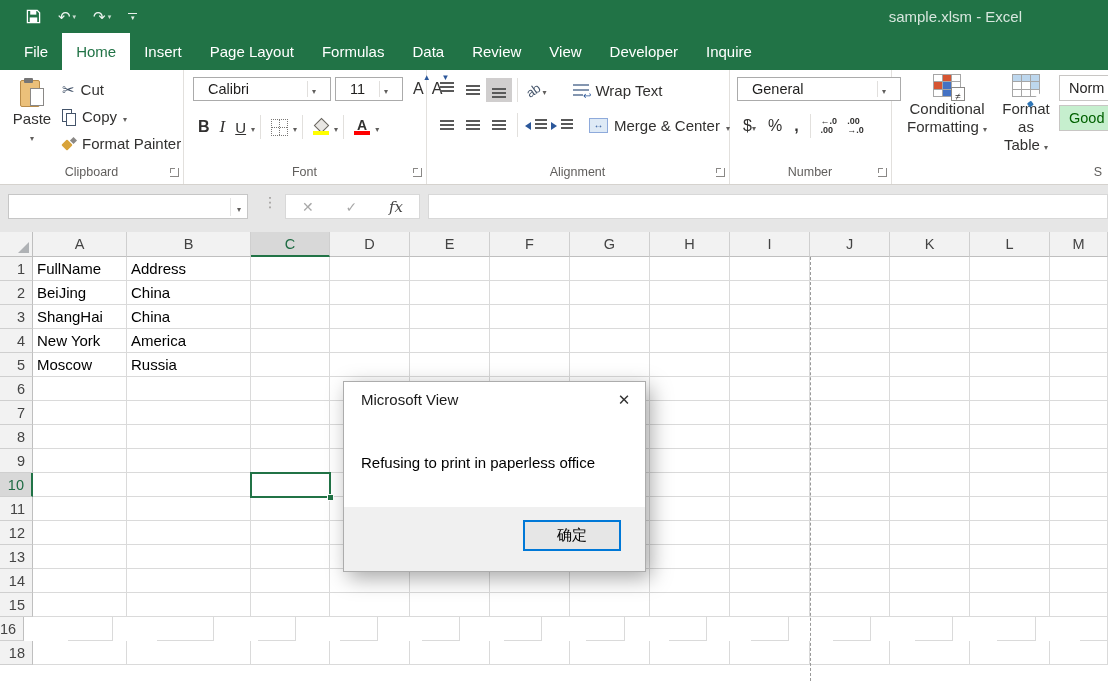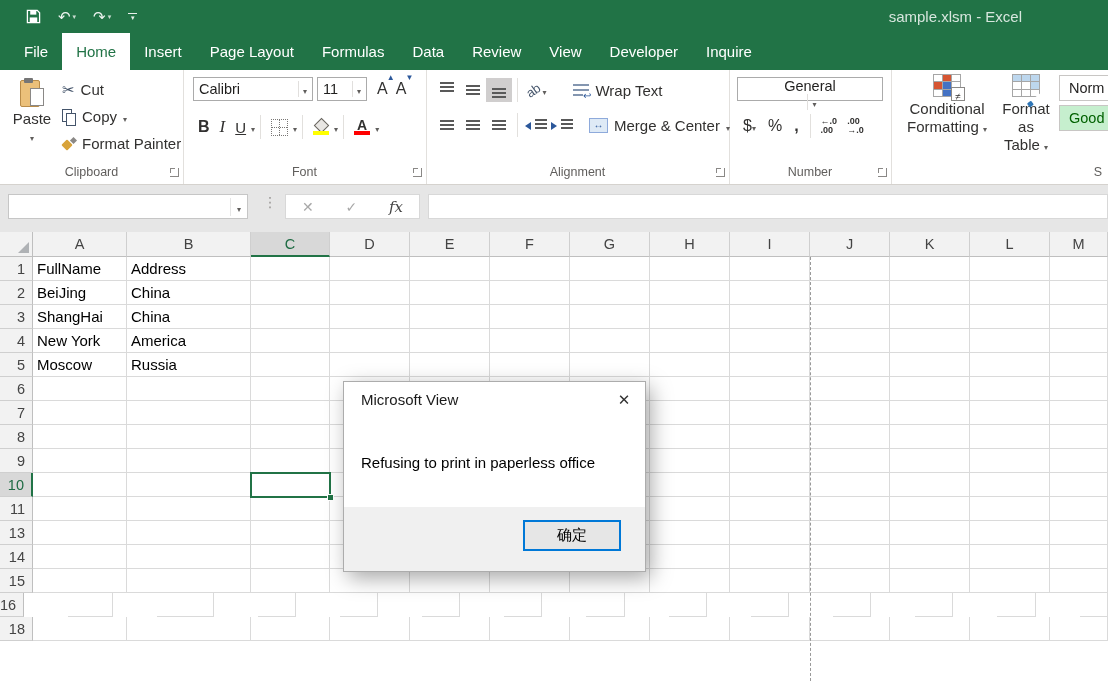--- a/index.html
+++ b/index.html
@@ -47,21 +47,21 @@
   .copyicon i{position:absolute;width:8px;height:11px;background:#fff;border:1px solid #44546A;display:block;}
   .copyicon i:first-child{left:0;top:0;}
   .copyicon i:last-child{left:4px;top:4px;}
   .fpicon{width:14px;height:12px;position:relative;}
   .fpicon::before{content:"";position:absolute;left:1px;top:3px;width:8px;height:8px;background:#D8A33A;transform:rotate(45deg);border-radius:1px;}
   .fpicon::after{content:"";position:absolute;right:0;top:0;width:5px;height:5px;background:#8A8886;transform:rotate(45deg);}
 
   
   .g-font{left:183px;width:243px;}
   .font-row1{position:absolute;left:10px;top:7px;display:flex;gap:4px;align-items:center;}
-  .combo{display:flex;align-items:center;justify-content:space-between;background:#fff;border:1px solid #ABABAB;height:22px;font-size:14.5px;color:#201F1E;padding:0 5px;}
+  .combo{display:flex;align-items:center;justify-content:space-between;background:#fff;border:1px solid #ABABAB;height:22px;font-size:14.5px;color:#201F1E;padding:0 14px;}
   .combo .caret{margin-left:4px;border-left:1px solid #E1DFDD;padding-left:4px;}
   .font-name-combo{width:108px;}
   .font-size-combo{width:38px;}
   .grow-shrink{display:flex;align-items:flex-end;gap:8px;margin-left:6px;font-size:16px;color:#323130;}
   .fsz{position:relative;font-size:16px;}
   .fsz sup{position:absolute;top:-7px;right:-7px;font-size:8px;color:#2B579A;}
   .font-row2{position:absolute;left:10px;top:42px;display:flex;align-items:center;height:30px;}
   .fbtn{display:flex;align-items:center;justify-content:center;color:#323130;margin:0 5px;}
   .b-bold{font-weight:bold;font-size:16px;}
   .b-italic{font-family:"Liberation Serif",serif;font-style:italic;font-size:17px;}
@@ -91,21 +91,21 @@
   .wrapicon::after{content:"↩";position:absolute;right:-2px;bottom:-3px;color:#2B579A;font-size:10px;background:#fff;line-height:9px;}
   .mergeicon{width:17px;height:13px;border:1px solid #8EAADB;background:#DEEAF6;display:flex;align-items:center;justify-content:center;font-size:10px;color:#2B579A;line-height:1;}
   .indent{position:relative;width:22px;height:16px;margin:0 2px;}
   .indent .hl{position:absolute;right:0;top:2px;width:12px;height:12px;}
   .indent .arr{position:absolute;left:0;top:5px;width:0;height:0;border-top:4px solid transparent;border-bottom:4px solid transparent;}
   .indent .arr.l{border-right:6px solid #2B579A;}
   .indent .arr.r{border-left:6px solid #2B579A;}
 
   
   .g-number{left:729px;width:162px;}
-  .num-combo{position:absolute;left:8px;top:7px;width:134px;flex-direction:column;}
+  .num-combo{position:absolute;left:8px;top:7px;width:134px;}
   .num-row2{position:absolute;left:8px;top:42px;display:flex;align-items:center;height:28px;font-size:16px;color:#323130;}
   .num-row2 .sym{margin:0 6px;display:flex;align-items:flex-end;}
   .dec{display:flex;flex-direction:column;font-size:9px;line-height:9px;color:#323130;margin:0 5px;font-weight:bold;}
   .dec span{white-space:pre;}
 
   
   .g-styles{left:891px;width:217px;border-right:none;}
   .bigbtn{position:absolute;top:4px;display:flex;flex-direction:column;align-items:center;font-size:15px;color:#323130;line-height:18px;text-align:center;}
   .cf-btn{left:10px;width:92px;}
   .ft-btn{left:102px;width:66px;}
@@ -592,20 +592,36 @@
       <div class="cell" style="width: 80px;"></div>
       <div class="cell" style="width: 80px;"></div>
       <div class="cell" style="width: 80px;"></div>
       <div class="cell" style="width: 80px;"></div>
       <div class="cell" style="width: 80px;"></div>
       <div class="cell" style="width: 80px;"></div>
       <div class="cell" style="width: 80px;"></div>
       <div class="cell" style="width: 58px;"></div>
     </div>
     <div class="grow" style="height: 24px;">
+      <div class="rh">12</div>
+      <div class="cell" style="width: 94px;"></div>
+      <div class="cell" style="width: 124px;"></div>
+      <div class="cell" style="width: 79px;"></div>
+      <div class="cell" style="width: 80px;"></div>
+      <div class="cell" style="width: 80px;"></div>
+      <div class="cell" style="width: 80px;"></div>
+      <div class="cell" style="width: 80px;"></div>
+      <div class="cell" style="width: 80px;"></div>
+      <div class="cell" style="width: 80px;"></div>
+      <div class="cell" style="width: 80px;"></div>
+      <div class="cell" style="width: 80px;"></div>
+      <div class="cell" style="width: 80px;"></div>
+      <div class="cell" style="width: 58px;"></div>
+    </div>
+    <div class="grow" style="height: 24px;">
       <div class="rh">13</div>
       <div class="cell" style="width: 94px;"></div>
       <div class="cell" style="width: 124px;"></div>
       <div class="cell" style="width: 79px;"></div>
       <div class="cell" style="width: 80px;"></div>
       <div class="cell" style="width: 80px;"></div>
       <div class="cell" style="width: 80px;"></div>
       <div class="cell" style="width: 80px;"></div>
       <div class="cell" style="width: 80px;"></div>
       <div class="cell" style="width: 80px;"></div>

